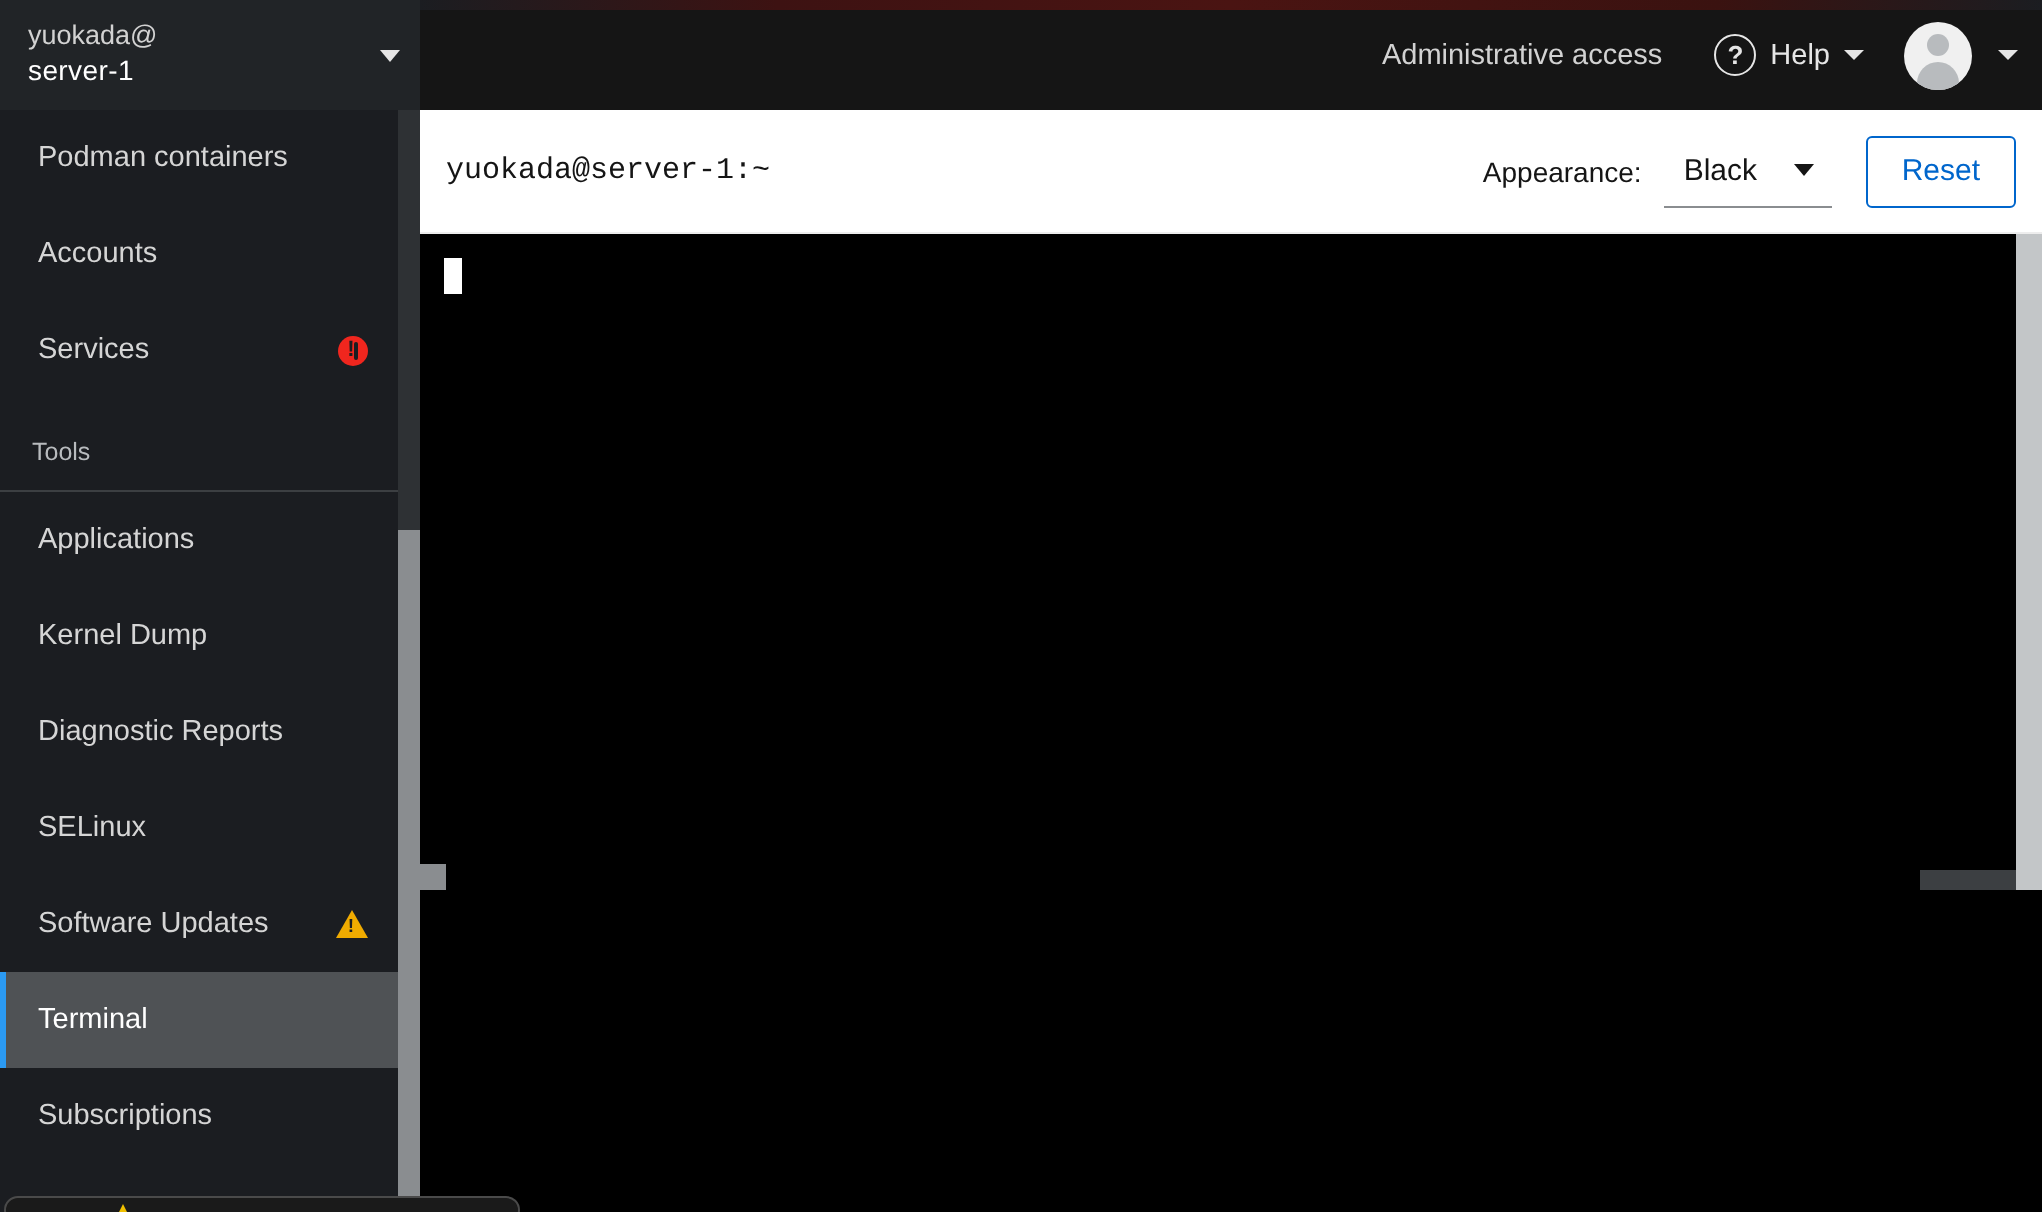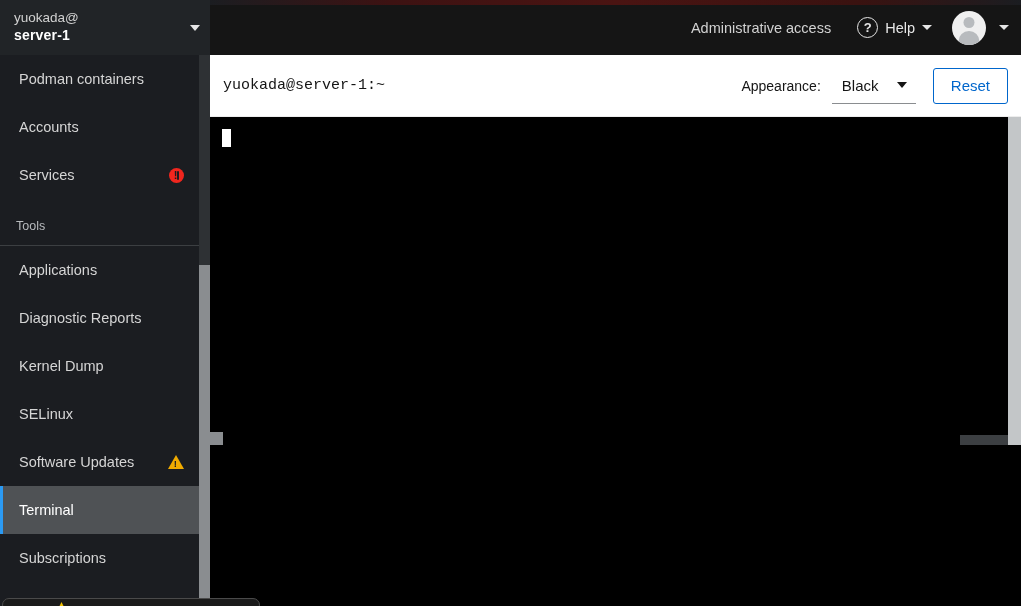--- a/index.html
+++ b/index.html
@@ -16,21 +16,21 @@
     width:210px; height:606px; flex:0 0 210px;
     background:#1b1d21; position:relative; overflow:hidden;
   }
   .sb-header {
     height:55px; background:#212427;
     display:flex; align-items:center; padding:0 14px;
     position:relative; cursor:pointer;
   }
   .sb-header-text { display:flex; flex-direction:column; justify-content:center; line-height:1.25; }
   .sb-user { font-size:13.5px; color:#d2d2d2; }
-  .sb-host { font-size:14px; color:#fff; font-weight:bold; letter-spacing:.2px; }
+  .sb-host { font-size:14px; color:#fff; font-weight:normal; letter-spacing:.2px; }
   .sb-caret {
     position:absolute; right:10px; top:50%; transform:translateY(-50%);
     width:0; height:0; border-left:5.5px solid transparent;
     border-right:5.5px solid transparent; border-top:6px solid #e6e6e6;
   }
   .sb-nav { padding-top:0; }
   .sb-item {
     height:48px; display:flex; align-items:center;
     padding:0 16px; color:#d5d5d5; font-size:14.5px;
     cursor:pointer; position:relative; border-left:3px solid transparent;
@@ -213,25 +213,25 @@
       <div class="sb-section">
         <span>Tools</span>
       </div>
       <div class="sb-divider"></div>
 
       <div class="sb-item">
         <span class="lbl">Applications</span>
       </div>
 
       <div class="sb-item">
+        <span class="lbl">Kernel Dump</span>
+      </div>
+
+      <div class="sb-item">
         <span class="lbl">Diagnostic Reports</span>
-      </div>
-
-      <div class="sb-item">
-        <span class="lbl">Kernel Dump</span>
       </div>
 
       <div class="sb-item">
         <span class="lbl">SELinux</span>
       </div>
 
       <div class="sb-item">
         <span class="lbl">Software Updates</span>
         <span class="badge-warn"></span>
       </div>

